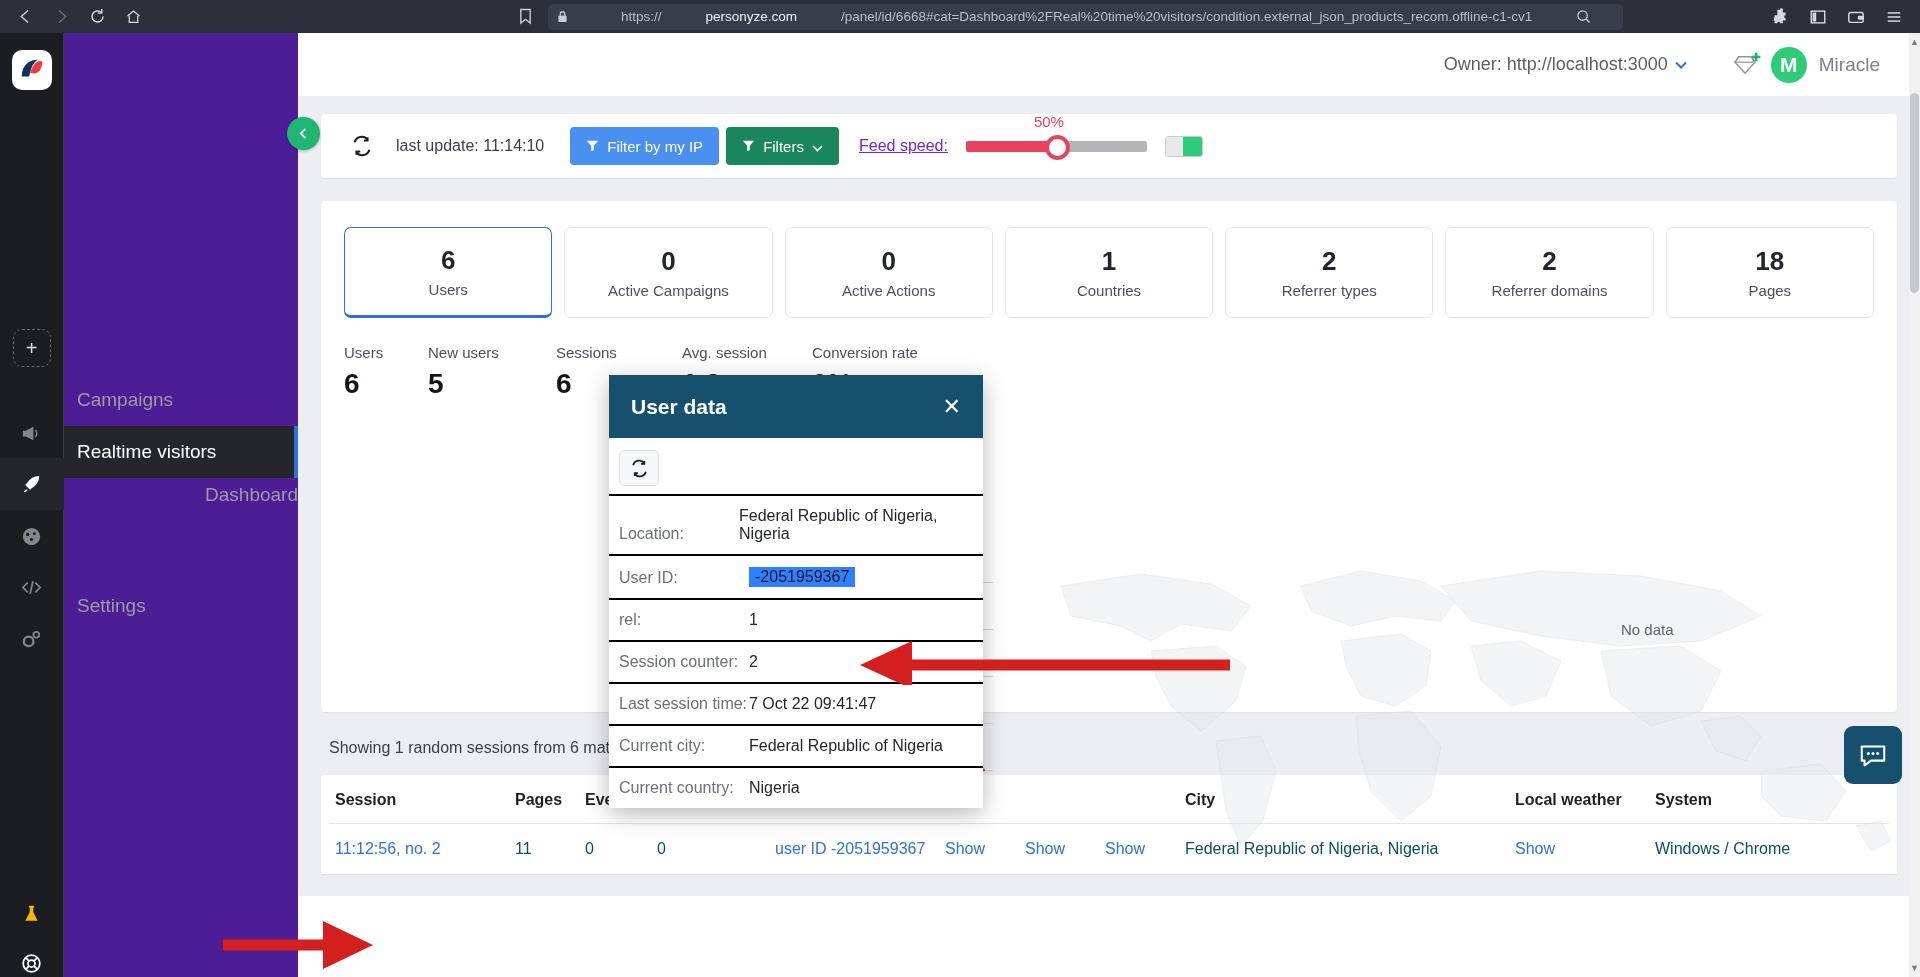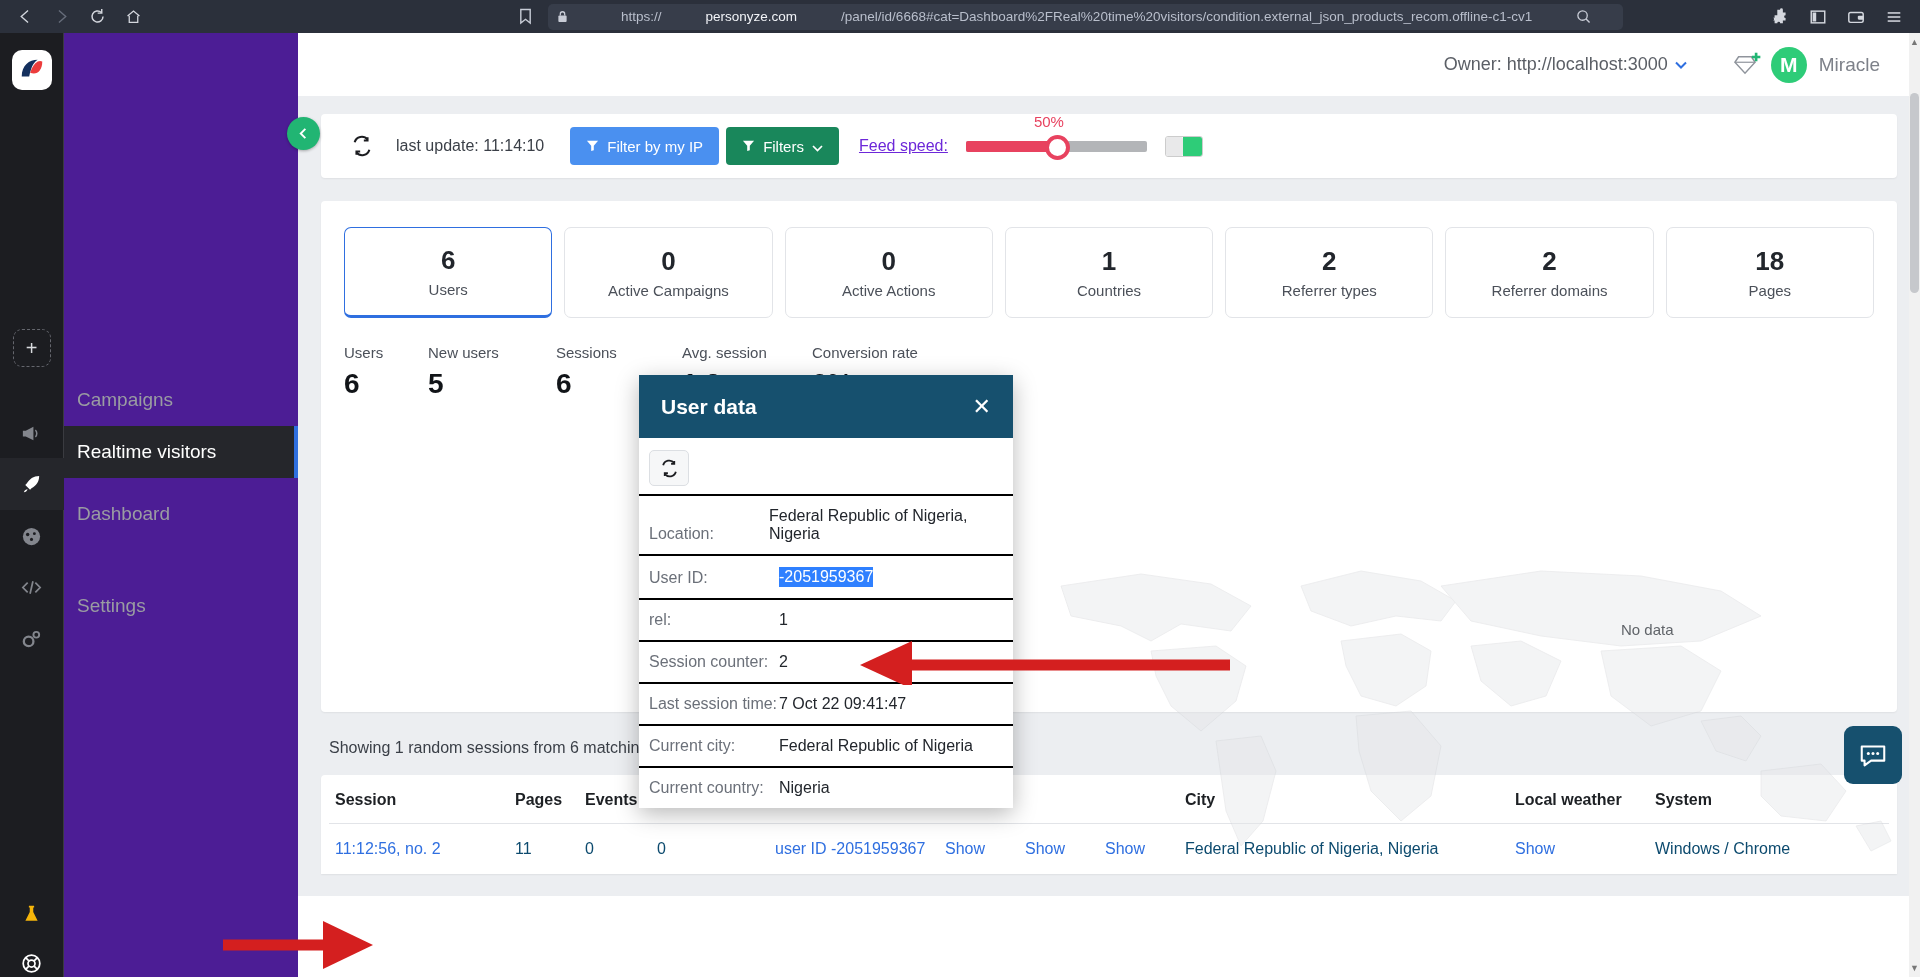--- a/index.html
+++ b/index.html
@@ -75,21 +75,21 @@
   }
   .nav-item {
     position:absolute; left:0; width:234px; height:52px;
     display:flex; align-items:center; padding-left:13px;
     font-size:19px; color:#9a9ca2;
   }
   .nav-item.active { background:#25262b; color:#ffffff; }
   .nav-item.active::after {
     content:""; position:absolute; right:0; top:0; width:4px; height:52px; background:#2f6fe0;
   }
-  .ni1 { top:341px; } .ni2 { top:393px; } .ni3 { top:455px; }
+  .ni1 { top:341px; } .ni2 { top:393px; } .ni3 { top:436px;justify-content:flex-end; }
   .ni4 { top:496px; } .ni5 { top:547px; }
 
   .collapse-chip {
     position:absolute; top:117px; left:287px; width:33px; height:33px;
     border-radius:50%; background:#21b573; color:#fff;
     display:flex; align-items:center; justify-content:center; z-index:40;
     box-shadow:0 1px 3px rgba(0,0,0,.3);
   }
 
   
@@ -177,38 +177,38 @@
   table { width:100%; border-collapse:collapse; }
   th {
     text-align:left; font-size:16px; font-weight:700; color:#1d2024;
     padding:16px 6px 14px 6px; border-bottom:1px solid #e2e4e8; white-space:nowrap;
   }
   td { font-size:16px; color:#0c4a6e; padding:16px 6px; white-space:nowrap; }
   td.link { color:#2f6fe0; }
 
   
   .modal {
-    position:absolute; left:639px; top:375px; width:374px;
+    position:absolute; left:609px; top:375px; width:374px;
     background:#fff; box-shadow:0 6px 22px rgba(0,0,0,.28); z-index:60;
   }
   .modal-head {
     height:63px; background:#16506e; color:#fff;
     display:flex; align-items:center; padding:0 22px;
   }
   .modal-title { font-size:21px; font-weight:700; }
   .modal-x { margin-left:auto; font-size:22px; cursor:pointer; }
   .modal-toolbar { padding:12px 10px 8px 10px; }
   .modal-refresh {
     width:40px; height:36px; border:1px solid #dcdfe3; border-radius:5px; background:#f6f7f8;
     display:flex; align-items:center; justify-content:center;
   }
   .kv-row { display:flex; border-top:2px solid #000000; padding:11px 10px; align-items:flex-end; }
   .kv-key { width:130px; font-size:16px; color:#6b7079; }
   .kv-val { font-size:16px; color:#22262c; }
-  .kv-val.selected { background:#2f80ff; color:#ffffff; padding:1px 0; }
+  .kv-val.selected { background:#2f80ff; color:#0f172a; padding:1px 6px; }
 
   
   .arrow-svg { position:absolute; z-index:70; pointer-events:none; }
 
   
   .chat-fab {
     position:absolute; right:18px; bottom:112px; width:58px; height:58px;
     background:#16506e; border-radius:9px; display:flex; align-items:center; justify-content:center;
     z-index:50;
   }

